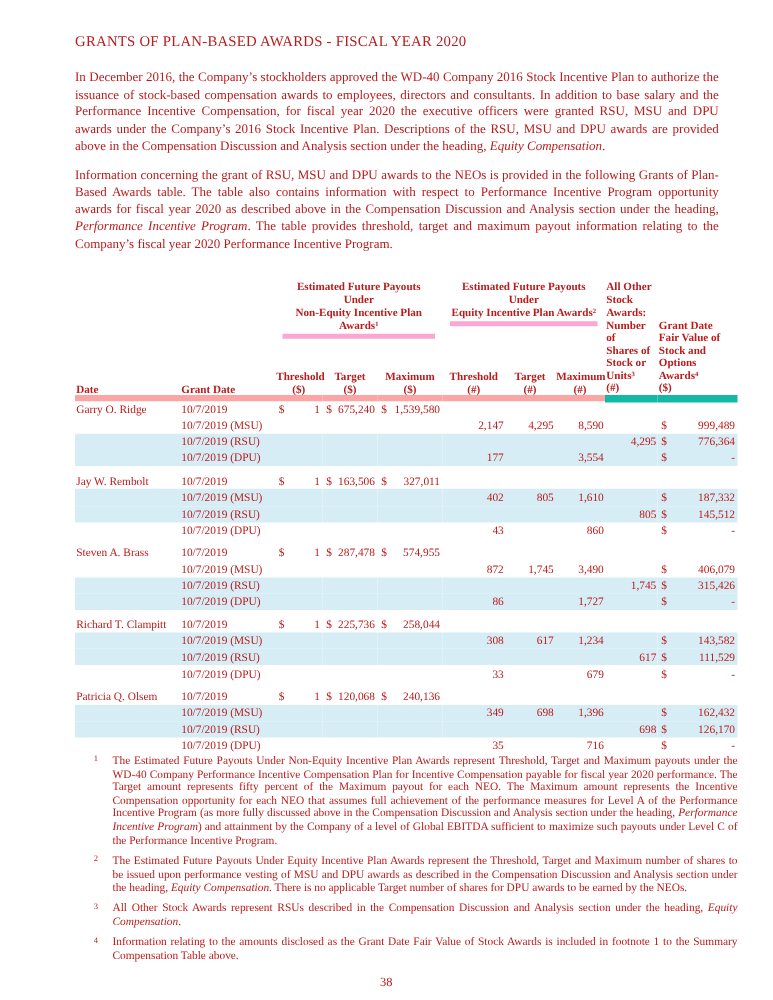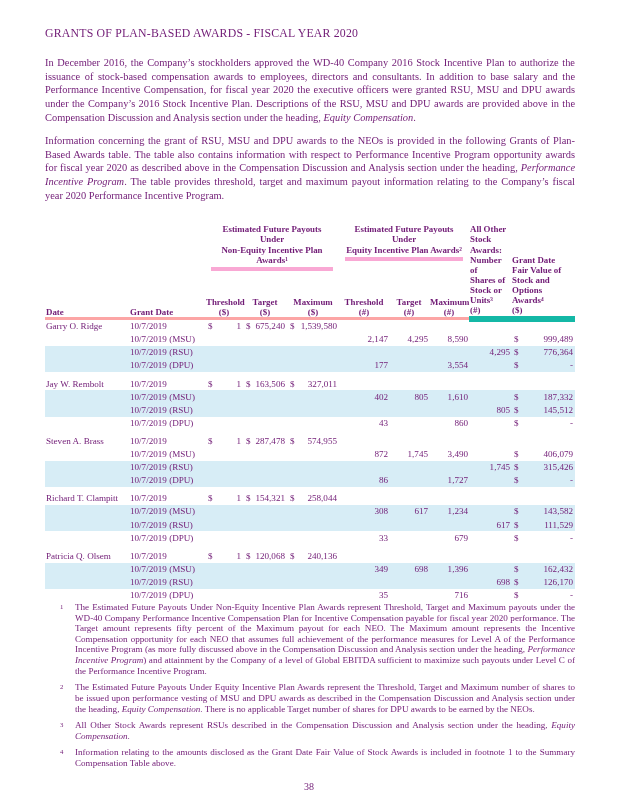--- a/index.html
+++ b/index.html
@@ -1,32 +1,32 @@
 <!DOCTYPE html>
 <html style="--shade: #d7edf6;"><head>
 <meta charset="utf-8">
 <style>
   * { margin:0; padding:0; box-sizing:border-box; }
   html,body { background:#ffffff; }
   .page {
     width:618px; height:800px; position:relative; overflow:hidden;
-    background:#ffffff; color:#701a75;
+    background:#ffffff; color:#b91c1c;
     font-family:"Liberation Serif","DejaVu Serif",serif;
-    padding:26px 43px 0 45px;
+    padding:26px 43px 0 60px;
   }
   .title { font-size:11.8px; font-weight:normal; letter-spacing:0.2px; margin-bottom:15px; }
   .body-text { font-size:10.4px; line-height:1.31; text-align:justify; margin-bottom:10px; }
   .body-text i, .fn-text i { font-style:italic; }
 
   table.grants { width:530px; border-collapse:collapse; table-layout:fixed; margin-top:22px; }
   .grants th { font-weight:bold; font-size:8.9px; line-height:1.14; padding:0 1px; }
   .h-group { vertical-align:top; }
   .group-line { border-bottom:4px solid #f9a8d4; margin:0 5px; padding-bottom:2px; text-align:center; white-space:pre-line; }
   .h-tall { vertical-align:bottom; text-align:left; white-space:pre-line; border-bottom:6px solid #14b8a6; padding-bottom:2px; padding-top:6px; }
-  .h-col  { vertical-align:bottom; text-align:center; white-space:pre-line; border-bottom:3px solid #fca5a5; padding-bottom:2px; }
+  .h-col  { vertical-align:bottom; text-align:center; white-space:pre-line; border-bottom:5px solid #fca5a5; padding-bottom:2px; }
   .h-left { text-align:left; }
   .h-date-pad { padding-left:6px; }
 
   .grants td { font-size:9.1px; line-height:1.18; padding:1.2px 1px; vertical-align:bottom; overflow:visible; }
   tr.shaded td { background:var(--shade,#d7edf6); }
   tr.sp td { height:5px; background:#fff; }
   .c-name { padding-left:0; white-space:nowrap; }
   .c-date { padding-left:6px; white-space:nowrap; }
   .money { display:flex; justify-content:space-between; align-items:flex-end; }
   .money .cur { padding-left:2px; }
@@ -358,21 +358,21 @@
           <td class="c-date">10/7/2019</td>
           <td class="c-money">
             <div class="money">
               <span class="cur">$</span>
               <span class="mval">1</span>
             </div>
           </td>
           <td class="c-money">
             <div class="money">
               <span class="cur">$</span>
-              <span class="mval">154,321</span>
+              <span class="mval">225,736</span>
             </div>
           </td>
           <td class="c-money">
             <div class="money">
               <span class="cur">$</span>
               <span class="mval">258,044</span>
             </div>
           </td>
           <td class="c-num"></td>
           <td class="c-num"></td>

